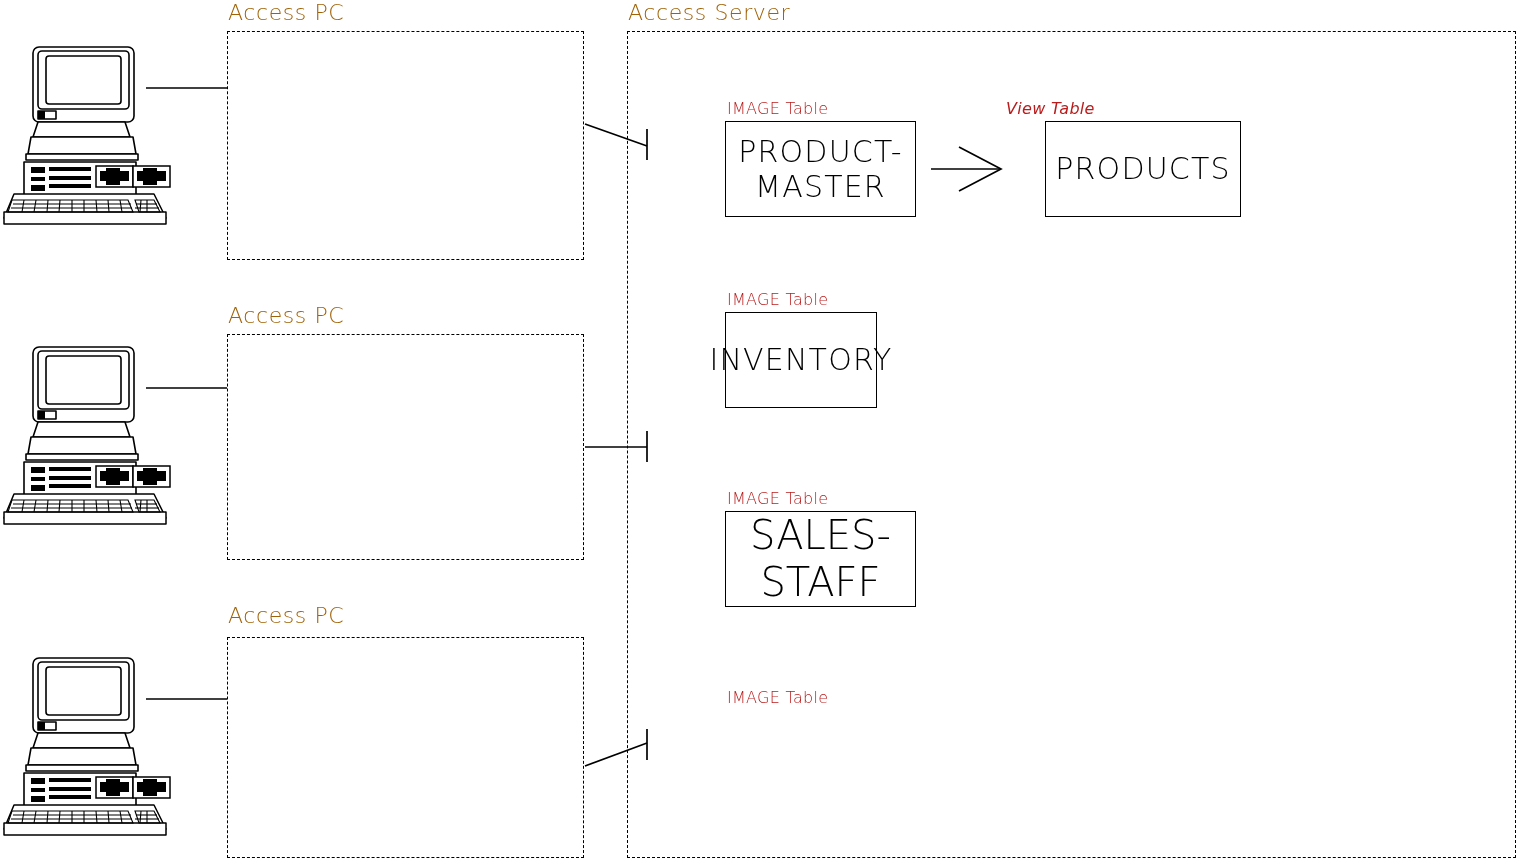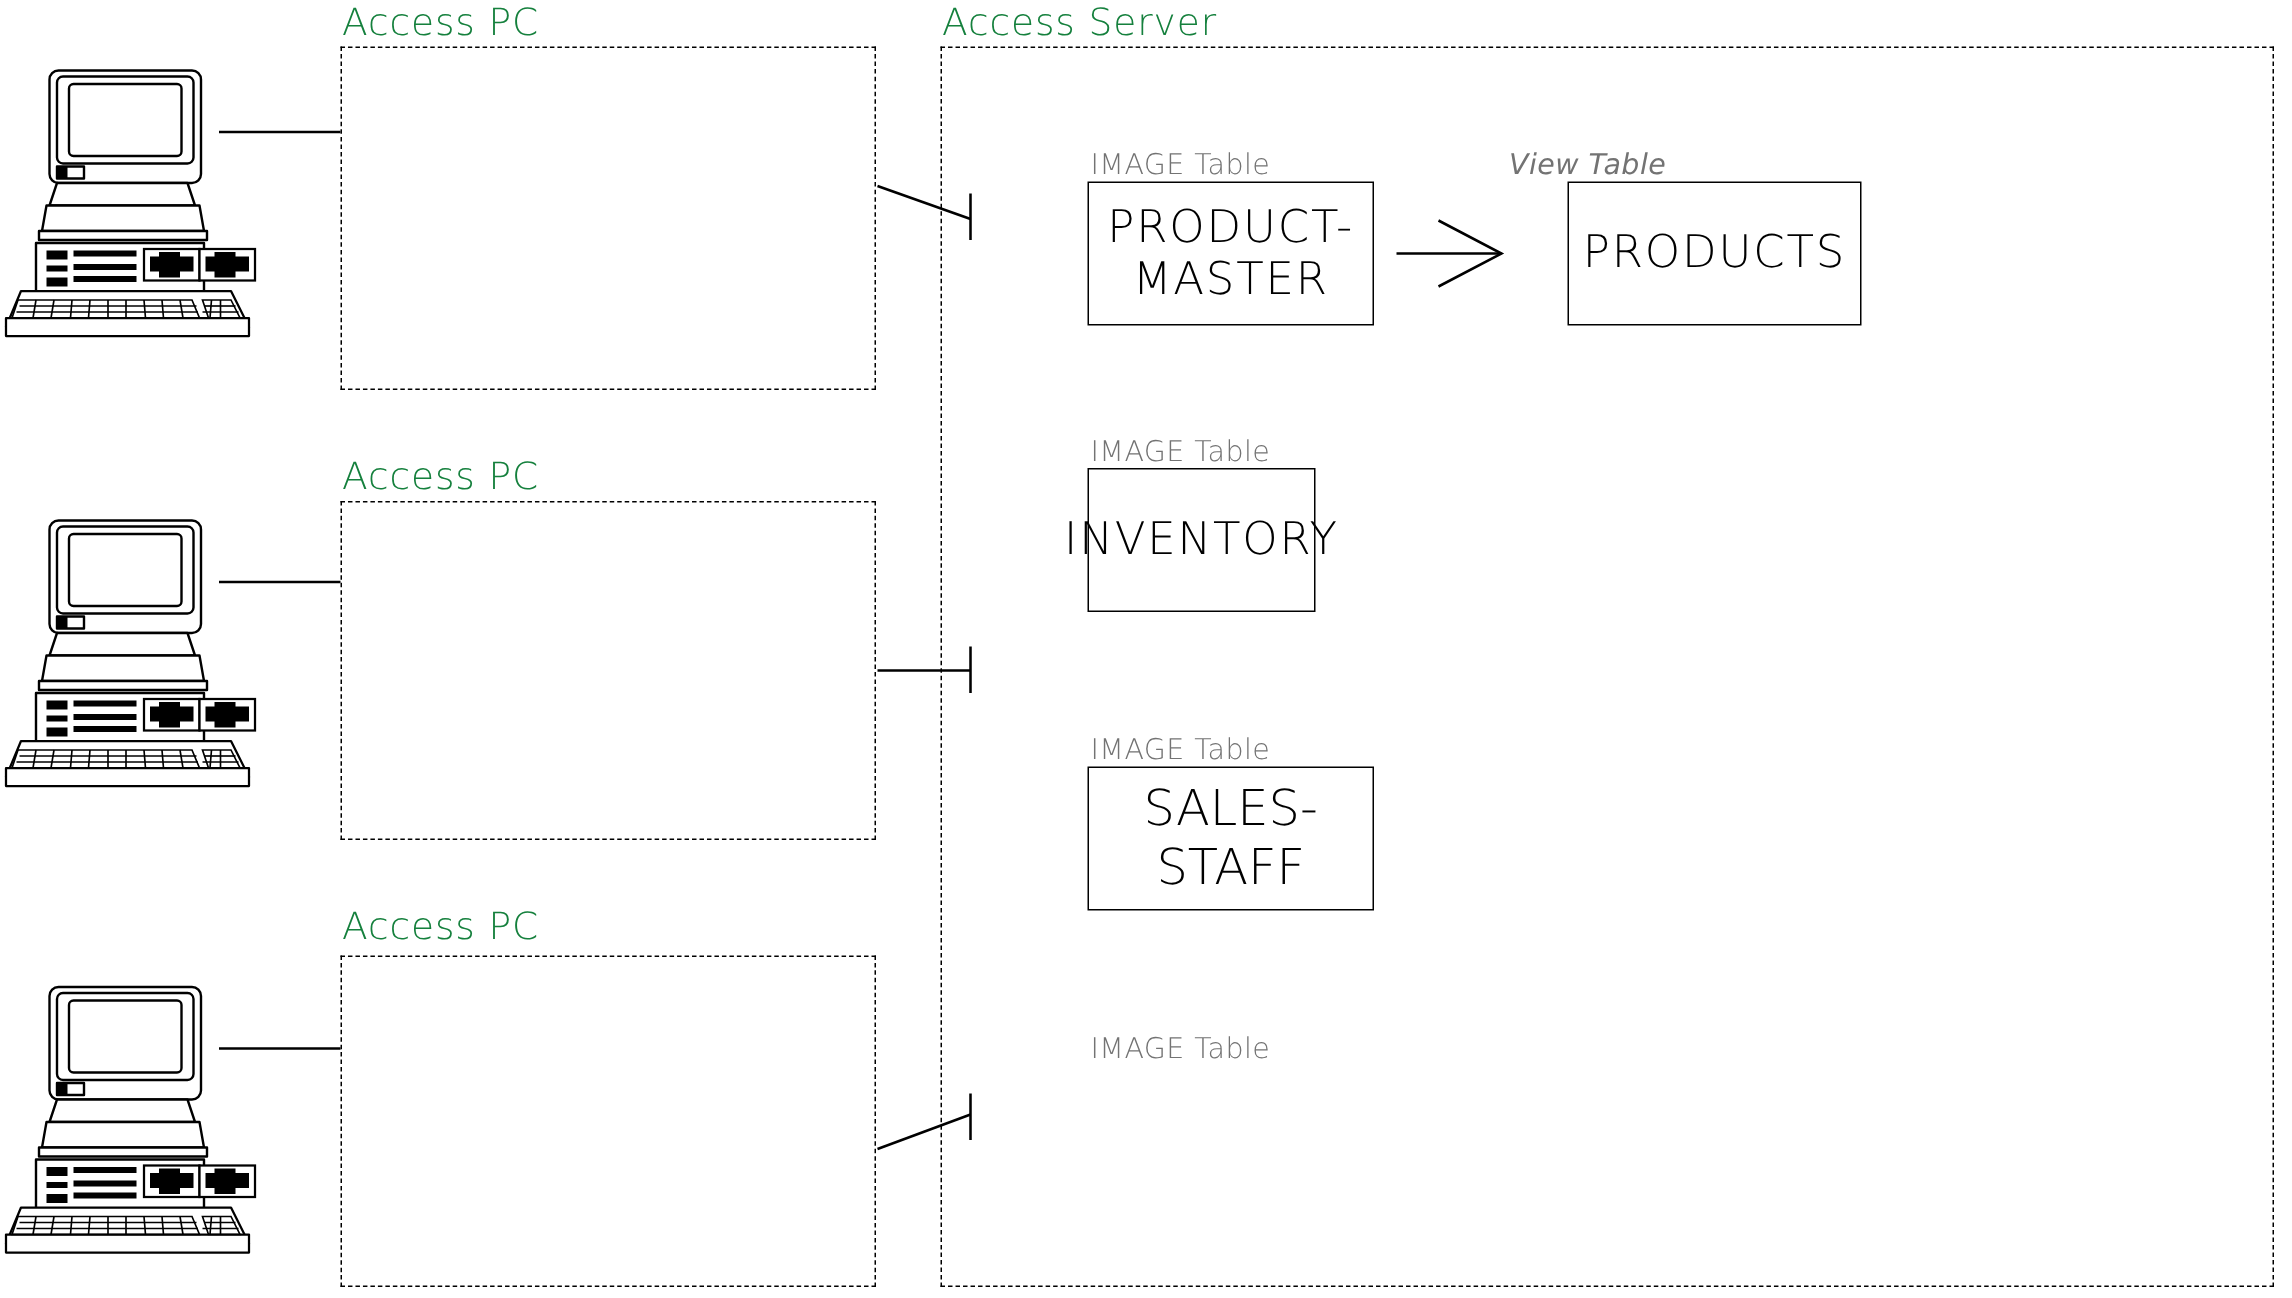--- a/index.html
+++ b/index.html
@@ -29,24 +29,24 @@
   .zone {
     position: absolute;
     border: 1.6px dashed #000000;
     box-sizing: border-box;
     background: transparent;
   }
   
   .zone-label {
     position: absolute;
     font-family: "DejaVu Sans", sans-serif;
-    font-size: 25px;
+    font-size: 22px;
     font-weight: 300;
     letter-spacing: 0.6px;
-    color: #15803d;
+    color: #a16207;
     white-space: nowrap;
     line-height: 1;
   }
   
   .table-box {
     position: absolute;
     border: 1.7px solid #000000;
     box-sizing: border-box;
     display: flex;
     align-items: center;
@@ -59,24 +59,24 @@
     font-size: 30px;
     font-weight: 300;
     letter-spacing: 1.2px;
     color: #000000;
     line-height: 1.18;
     white-space: pre-line;
   }
   .table-caption {
     position: absolute;
     font-family: "DejaVu Sans", sans-serif;
-    font-size: 19px;
+    font-size: 16px;
     font-weight: 300;
     letter-spacing: 0.3px;
-    color: #737373;
+    color: #b91c1c;
     white-space: nowrap;
     line-height: 1;
   }
   .pc-icon {
     position: absolute;
   }
 </style>
 </head>
 <body>
 
@@ -105,21 +105,21 @@
 
   <div class="table-box" style="left:1004px; top:121px; width:196px; height:96px;margin-left:41px;">
     <span class="table-name">PRODUCTS</span>
   </div>
 
   <div class="table-box" style="left:725px; top:312px; width:152px; height:96px;">
     <span class="table-name">INVENTORY</span>
   </div>
 
   <div class="table-box" style="left:725px; top:511px; width:191px; height:96px;">
-    <span class="table-name" style="font-size:33px; letter-spacing:0px; transform:translateX(0px); width:212px; display:block;">SALES-STAFF</span>
+    <span class="table-name" style="font-size:40px; letter-spacing:0px; transform:translateX(0px); width:212px; display:block;">SALES-STAFF</span>
   </div>
 
 
   <svg class="svg-layer" viewBox="0 0 1528 865" xmlns="http://www.w3.org/2000/svg">
     <g stroke="#000000" stroke-width="1.7" fill="none" shape-rendering="geometricPrecision">
 
       <line x1="146" y1="88" x2="227" y2="88"></line>
 
       <line x1="585" y1="124" x2="647" y2="146"></line>
       <line x1="647" y1="129" x2="647" y2="160"></line>

